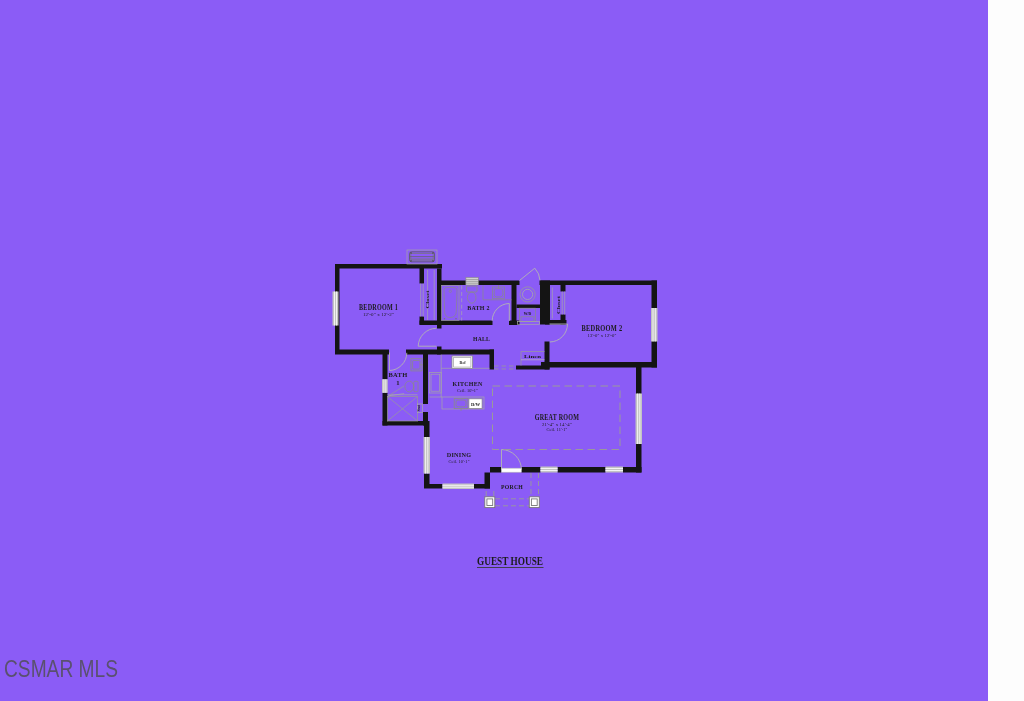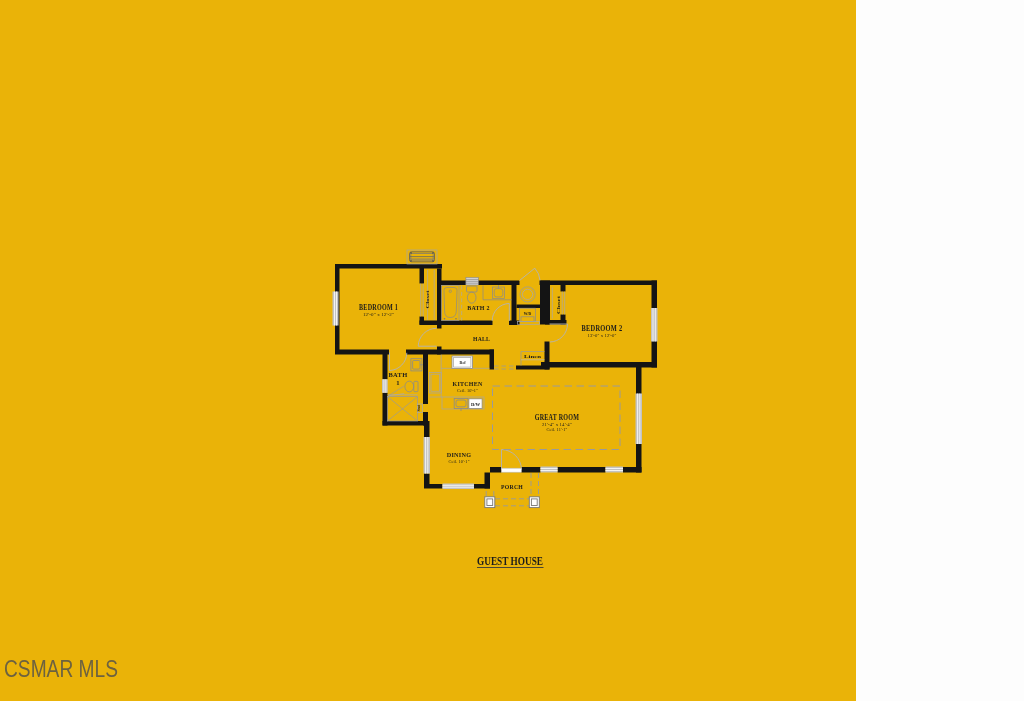--- a/index.html
+++ b/index.html
@@ -1,16 +1,16 @@
 <!DOCTYPE html>
 <html><head>
 <meta charset="utf-8">
 <style>
   html,body{margin:0;padding:0;background:#fdfdfd;}
-  #page{position:relative;width:856px;height:701px;overflow:hidden;background:#eab308;will-change:transform;}
+  #page{position:relative;width:988px;height:701px;overflow:hidden;background:#8b5cf6;will-change:transform;}
   svg{position:absolute;left:0;top:0;}
   text{font-family:"Liberation Serif",serif;fill:#1b1b1b;}
   .lbl{font-size:7.2px;letter-spacing:.3px;}
   .dim{font-size:4px;letter-spacing:.1px;font-weight:normal;}
   .sm{font-size:4.6px;}
 </style>
 </head>
 <body>
 <div id="page">
 <svg width="1024" height="701" viewBox="0 0 1024 701">

